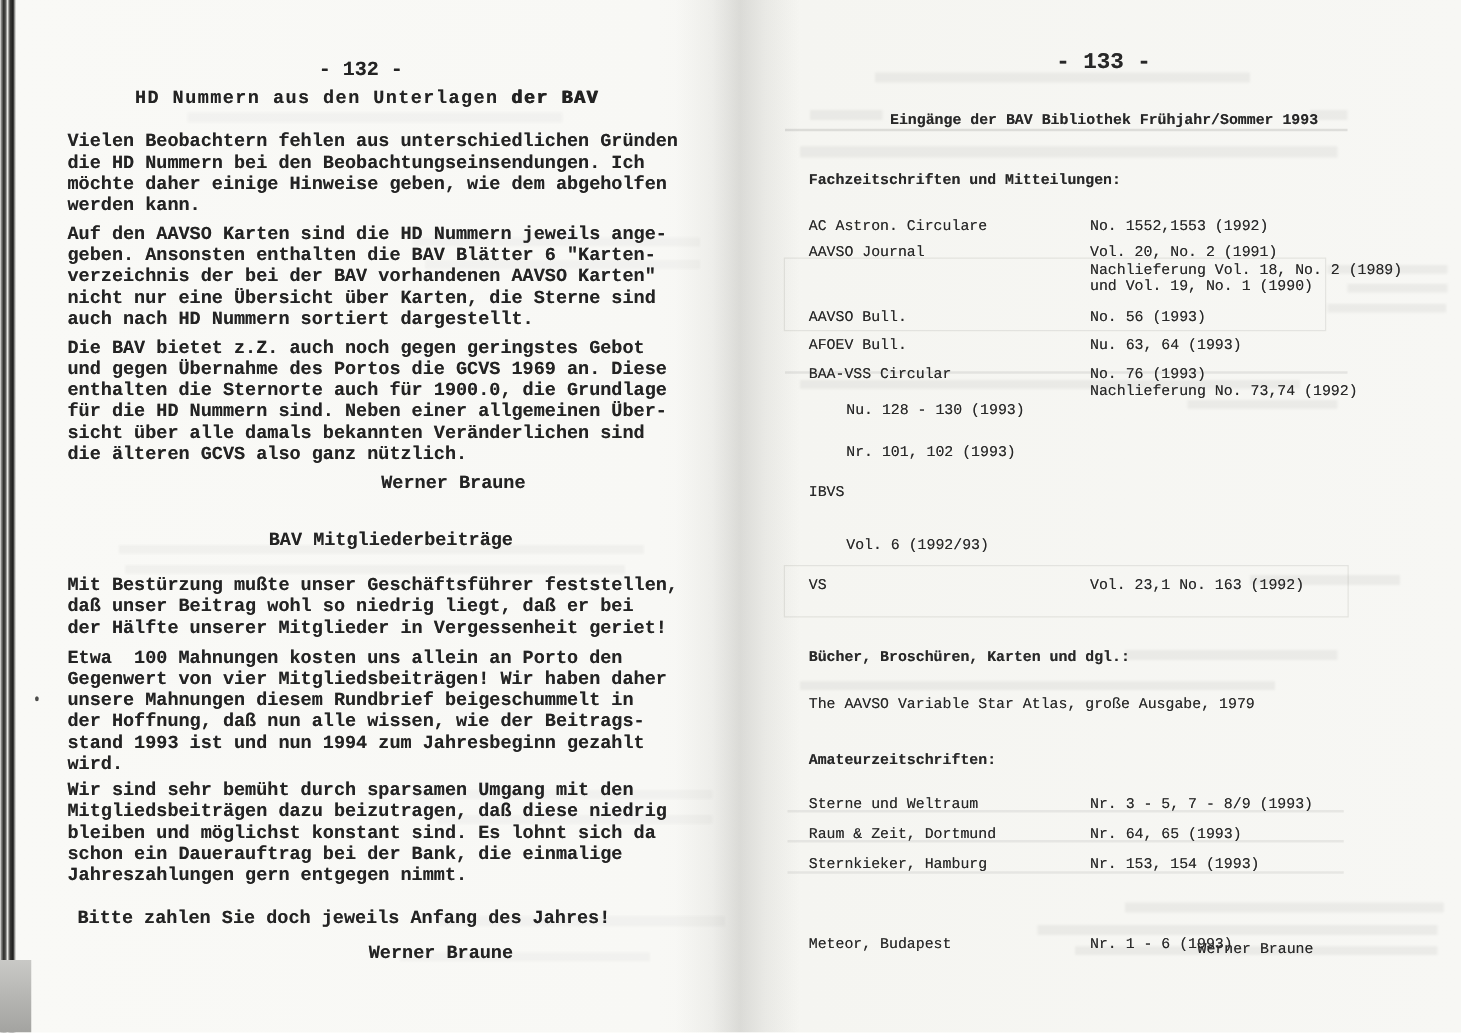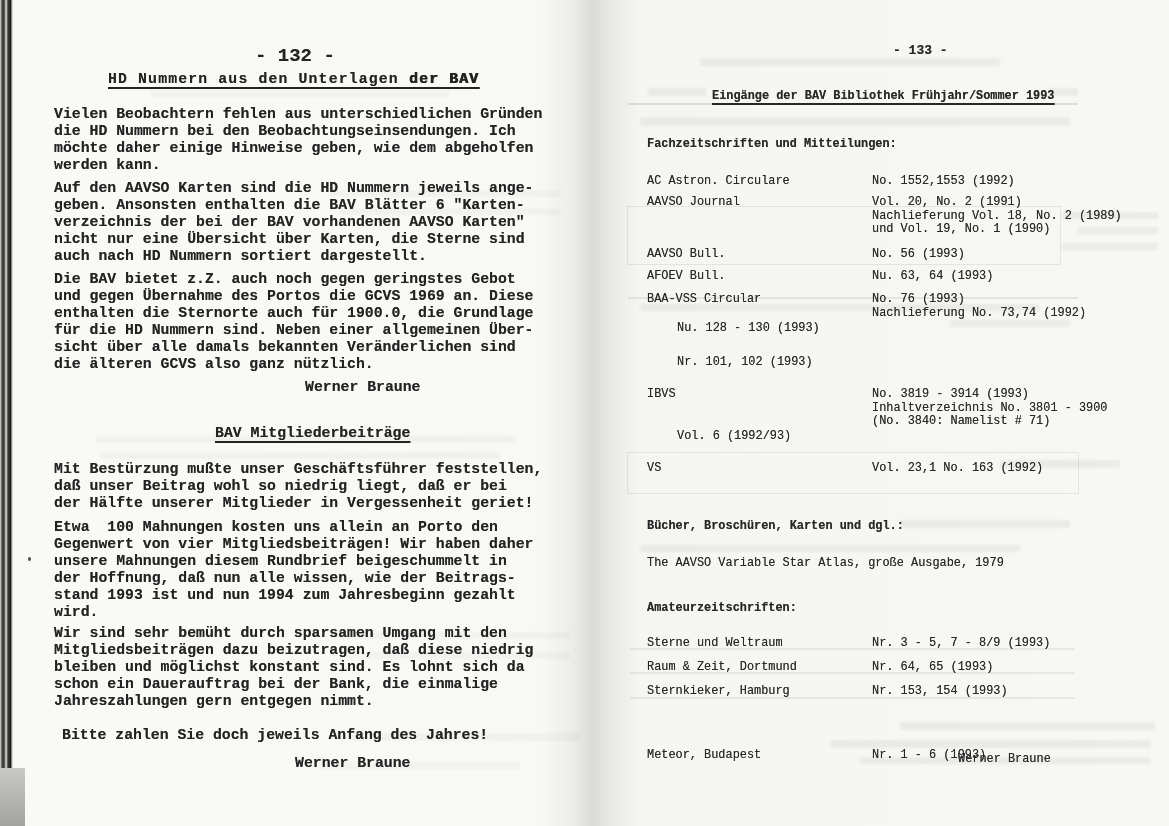--- a/index.html
+++ b/index.html
@@ -2,27 +2,27 @@
 <html><head>
 <meta charset="utf-8">
 <style>
   html,body{margin:0;padding:0;}
   body{width:1169px;height:826px;overflow:hidden;background:#fdfdfb;}
   .scan{position:relative;width:1169px;height:826px;
         background:linear-gradient(90deg,#f9f9f6 0%,#f8f8f5 45%,#f5f5f1 55%,#f7f7f4 100%);}
   
   .lb{position:absolute;font:700 14.8px/17px "Liberation Mono","DejaVu Sans Mono",monospace;
       color:#232323;text-shadow:0 0 .5px rgba(25,25,25,.5);}
-  .pnum-l{font-size:19px;}
+  .pnum-l{font-size:16px;}
   
   .rb{position:absolute;font:400 11.9px/13.5px "Liberation Mono","DejaVu Sans Mono",monospace;
       color:#282828;text-shadow:0 0 .45px rgba(35,35,35,.6);}
   .rbold{font-weight:700;}
   .pre{white-space:pre;}
-  .u{text-decoration:underline;text-underline-offset:3.5px;text-decoration-thickness:1.5px;}
+  .u{text-underline-offset:3.5px;text-decoration-thickness:1.5px;}
   .emph{text-shadow:.7px 0 currentColor,0 0 .5px rgba(25,25,25,.5);}
   .entry{position:absolute;left:647px;display:flex;justify-content:space-between;}
   .entry .lbl{flex:0 0 195px;white-space:pre;}
   .entry .val{white-space:pre;padding-left:30px;}
   .entry.vend{align-items:flex-end;}
   
   .edge-strip{position:absolute;left:0;top:0;width:13px;height:826px;
       background:linear-gradient(90deg,#f0f0ee 0px,#8d8d8b 1px,#2a2a28 3px,#5c5c5a 4.5px,#e6e6e3 6px,#3c3c3a 8px,#1d1d1c 10.5px,#b9b9b6 12px,rgba(255,255,255,0) 13px);}
   .corner-block{position:absolute;left:0;top:768px;width:25px;height:58px;
       background:linear-gradient(180deg,#c9c9c6,#a3a3a0);}
@@ -111,21 +111,21 @@
     <div class="lb pre" style="left:54px;top:625px">Wir sind sehr bemüht durch sparsamen Umgang mit den
 Mitgliedsbeiträgen dazu beizutragen, daß diese niedrig
 bleiben und möglichst konstant sind. Es lohnt sich da
 schon ein Dauerauftrag bei der Bank, die einmalige
 Jahreszahlungen gern entgegen nimmt.</div>
     <div class="lb" style="left:62px;top:727px">Bitte zahlen Sie doch jeweils Anfang des Jahres!</div>
     <div class="lb" style="left:295px;top:755px">Werner Braune</div>
   </div>
 
   <div>
-    <div class="rb rbold" style="left:893px;top:44px;font-size:13px">- 133 -</div>
+    <div class="rb rbold" style="left:845px;top:44px;font-size:18px">- 133 -</div>
     <div class="rb rbold u" style="left:712px;top:90px">Eingänge der BAV Bibliothek Frühjahr/Sommer 1993</div>
 
     <div class="rb rbold" style="left:647px;top:138px">Fachzeitschriften und Mitteilungen:</div>
 
     <div class="rb entry" style="top:175px">
       <span class="lbl">AC Astron. Circulare</span>
         <span class="val">No. 1552,1553 (1992)</span>
     </div>
     <div class="rb entry" style="top:196px">
       <span class="lbl">AAVSO Journal</span>
@@ -147,23 +147,20 @@
 Nachlieferung No. 73,74 (1992)</span>
     </div>
     <div class="rb entry vend" style="top:322px">
         <span class="val">Nu. 128 - 130 (1993)</span>
     </div>
     <div class="rb entry vend" style="top:356px">
         <span class="val">Nr. 101, 102 (1993)</span>
     </div>
     <div class="rb entry" style="top:388px">
       <span class="lbl">IBVS</span>
-        <span class="val">No. 3819 - 3914 (1993)
-Inhaltverzeichnis No. 3801 - 3900
-(No. 3840: Namelist # 71)</span>
     </div>
     <div class="rb entry vend" style="top:430px">
         <span class="val">Vol. 6 (1992/93)</span>
     </div>
     <div class="rb entry" style="top:462px">
       <span class="lbl">VS</span>
         <span class="val">Vol. 23,1 No. 163 (1992)</span>
     </div>
 
     <div class="rb rbold" style="left:647px;top:520px">Bücher, Broschüren, Karten und dgl.:</div>

